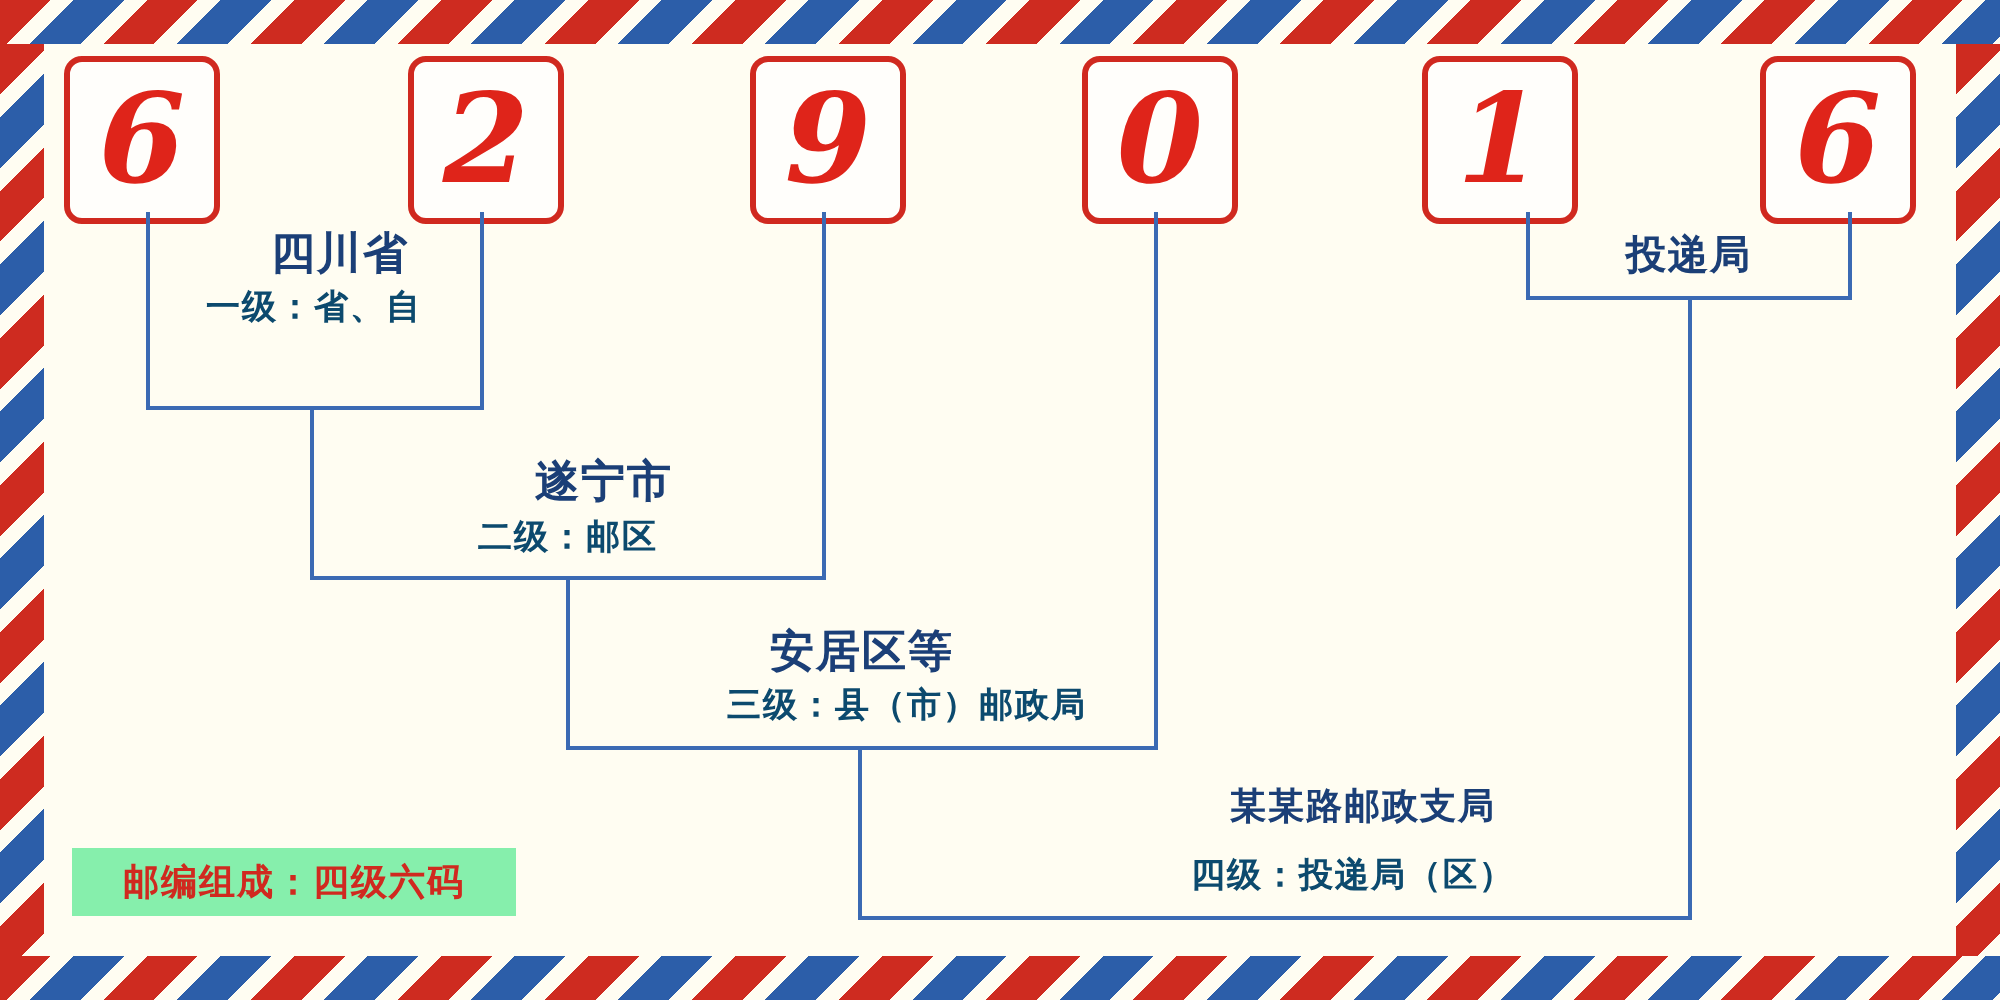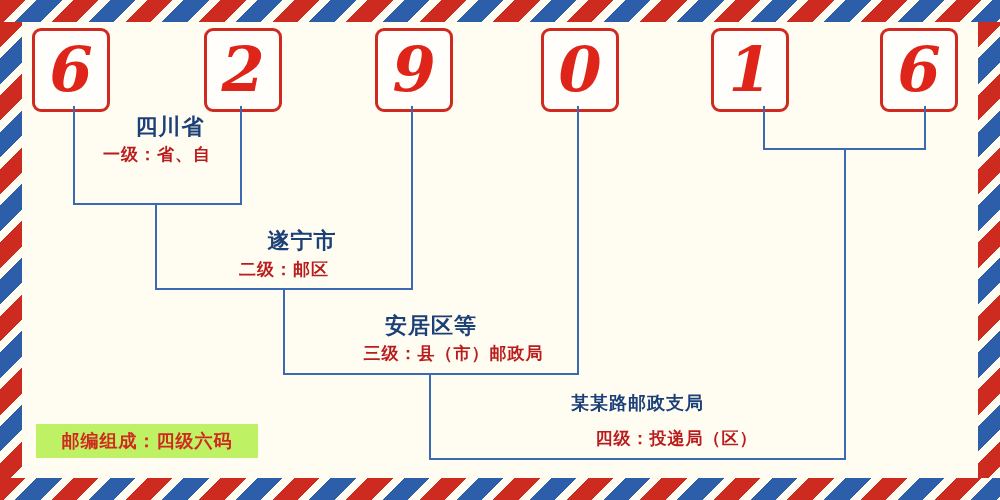--- a/index.html
+++ b/index.html
@@ -35,29 +35,29 @@
   
   .vline,.hline{position:absolute;background:#3b6ab3;}
   .vline{width:2px;} .hline{height:2px;}
 
   
   .lvl-title{
     position:absolute;color:#1b3f77;font-weight:bold;font-size:22px;
     text-align:center;letter-spacing:1px;
   }
   .lvl-desc{
-    position:absolute;color:#b91c1c;font-weight:bold;font-size:17px;
+    position:absolute;color:#0c4a6e;font-weight:bold;font-size:17px;
     text-align:center;line-height:24px;letter-spacing:1px;
   }
-  .small-title{font-size:18px;}
+  .small-title{font-size:18px;padding-left:44px;}
   .delivery-title{font-size:20px;}
 
   .note{
     position:absolute;left:36px;top:424px;width:222px;height:34px;
-    background:#bef264;color:#d0291f;font-weight:bold;font-size:18px;
+    background:#86efac;color:#d0291f;font-weight:bold;font-size:18px;
     display:flex;align-items:center;justify-content:center;letter-spacing:1px;
   }
 </style>
 </head>
 <body>
 
 <div class="canvas">
 
   <div class="stripe top"></div>
   <div class="stripe bottom"></div>
@@ -91,16 +91,17 @@
 
   <div class="vline" style="left:429px;top:375px;height:85px;"></div>
   <div class="hline" style="left:429px;top:458px;width:417px;"></div>
   <div class="vline" style="left:844px;top:150px;height:310px;"></div>
   <div class="lvl-title small-title" style="left:430px;top:391px;width:415px;">某某路邮政支局</div>
   <div class="lvl-desc" style="left:430px;top:426px;width:493px;">四级：投递局（区）</div>
 
   <div class="vline" style="left:763px;top:106px;height:44px;"></div>
   <div class="hline" style="left:763px;top:148px;width:163px;"></div>
   <div class="vline" style="left:924px;top:106px;height:44px;"></div>
+  <div class="lvl-title delivery-title" style="left:764px;top:114px;width:161px;">投递局</div>
 
   <div class="note">邮编组成：四级六码</div>
 
 </div>
 
 </body></html>

